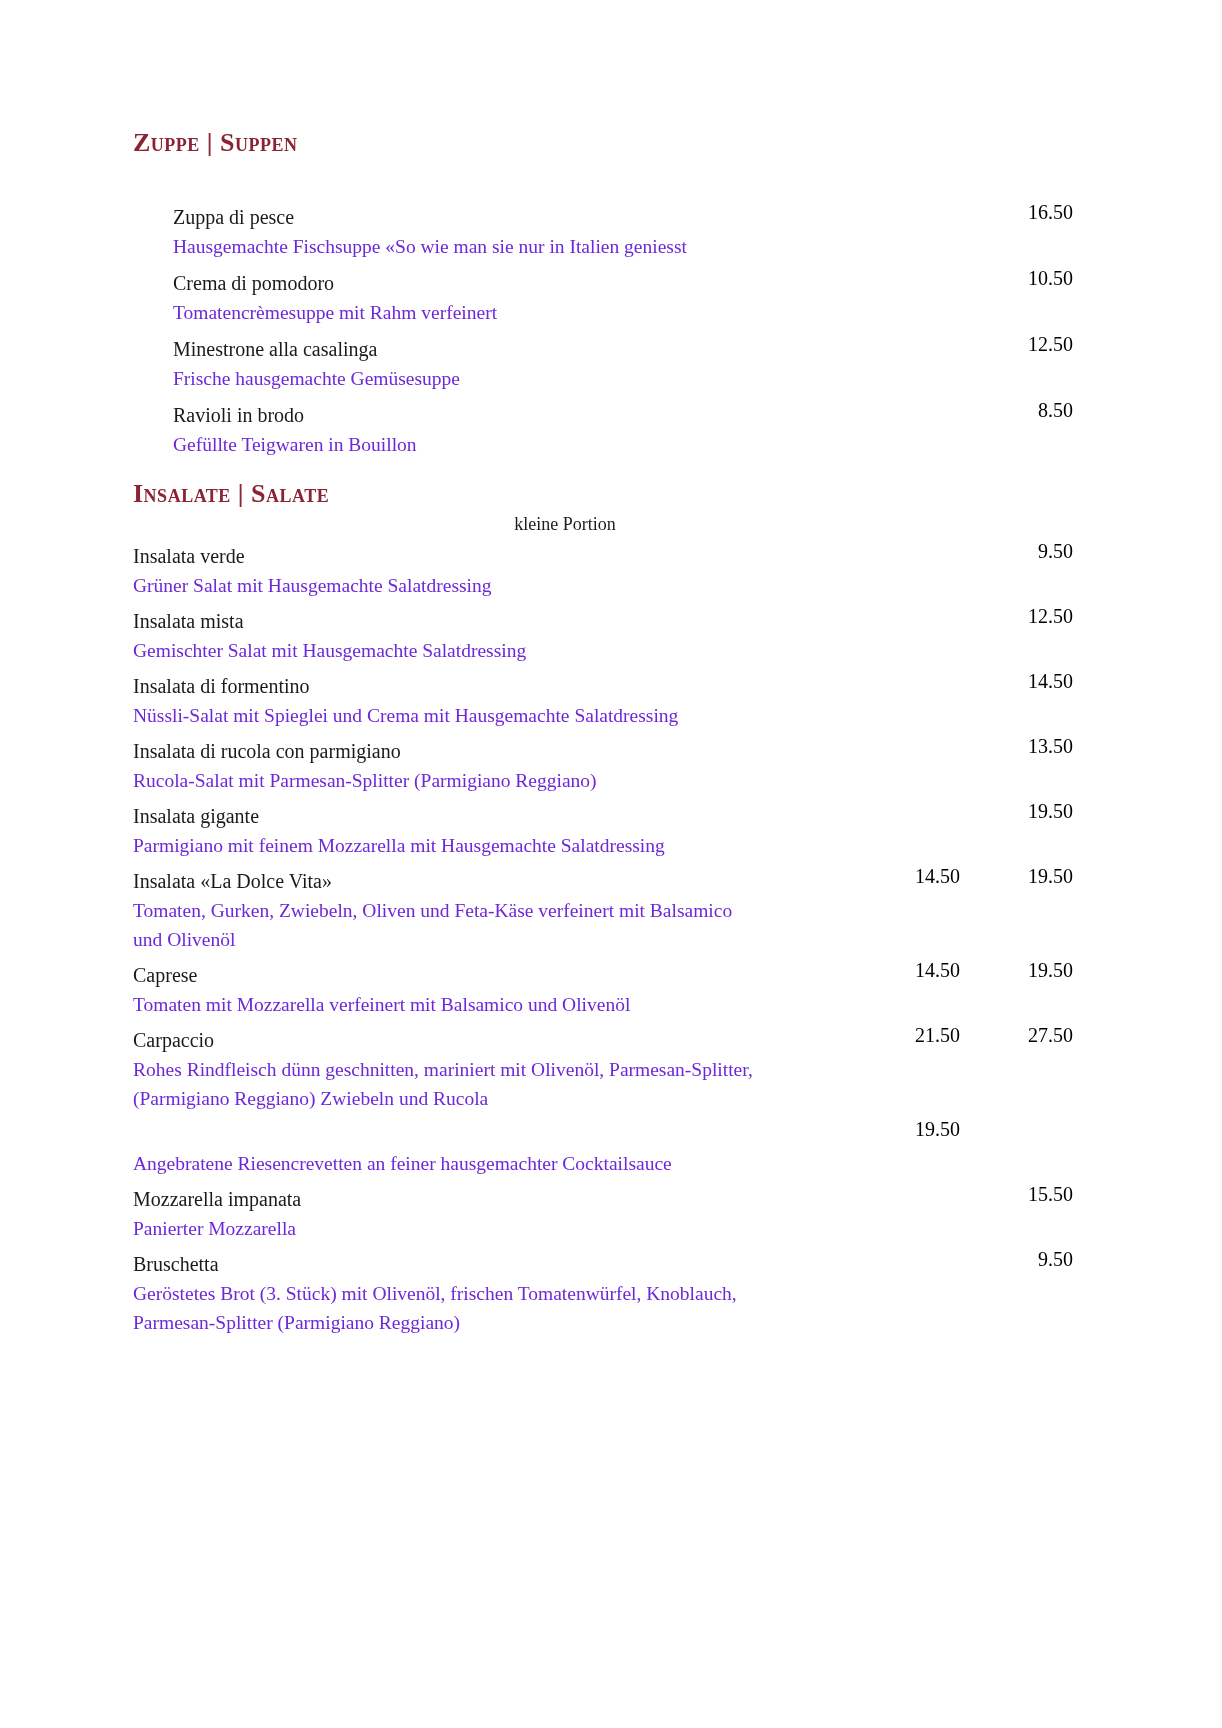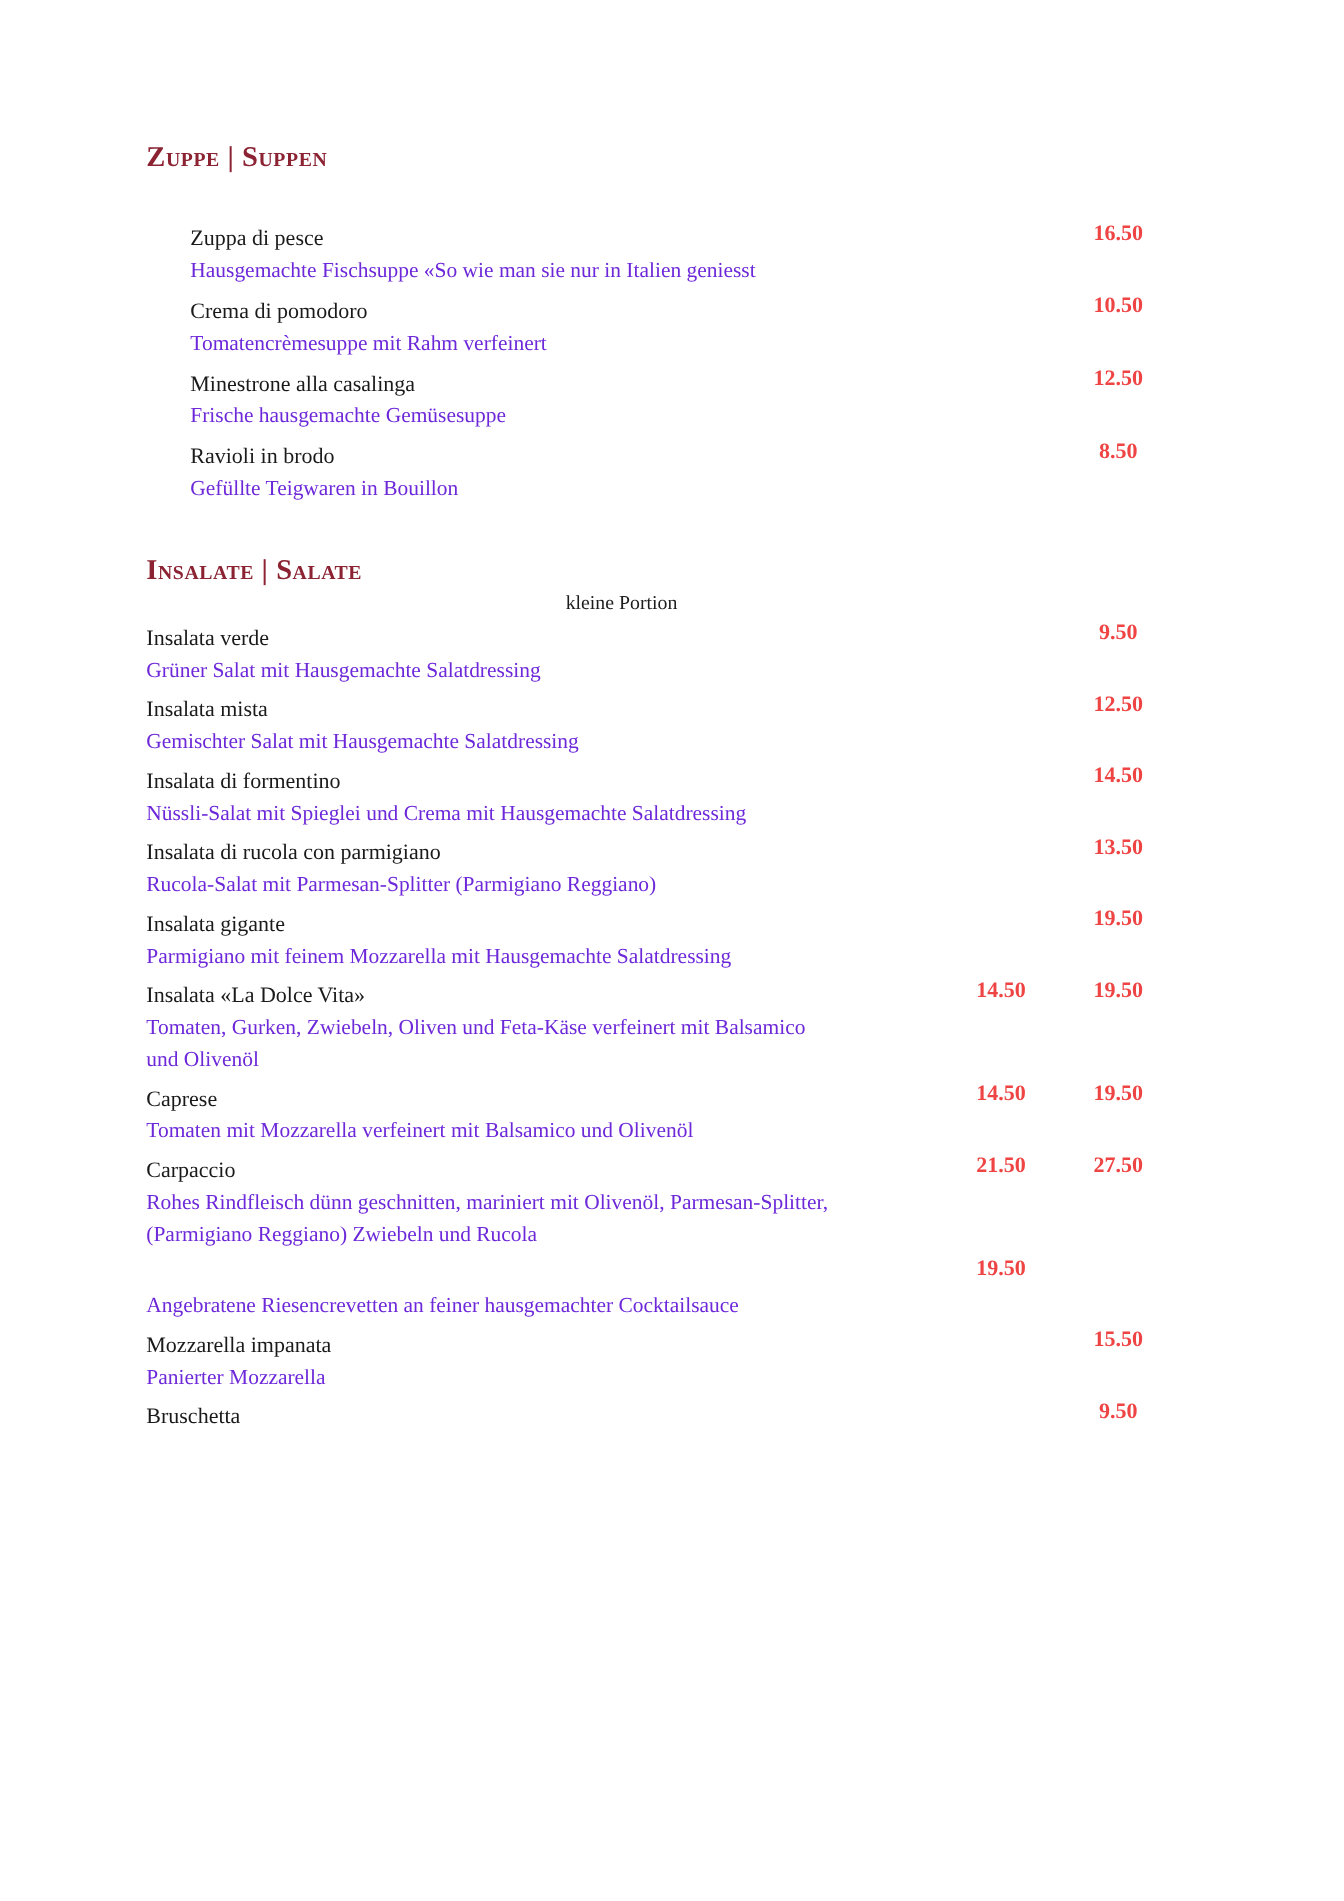--- a/index.html
+++ b/index.html
@@ -42,32 +42,31 @@
     align-items: baseline;
   }
   .item-name {
     font-size: 20px;
     line-height: 30px;
     color: #1a1a1a;
   }
   .price {
     font-size: 20px;
     line-height: 30px;
-    text-align: center;
-    color: #ef4444;
+    text-align: right;
+    color: #000000;
     transform: translateY(-5px);
-    font-weight: bold;
   }
   .item-desc {
     font-size: 19.5px;
     line-height: 29px;
     color: #6d28d9;
     max-width: 620px;
   }
-  .section.second { margin-top: 44px; }
+  .section.second { margin-top: 20px; }
   .section.first .item { margin-bottom: 7px; margin-left: 40px; }
 </style>
 </head>
 <body>
 
 <div class="page">
 
   <div class="section first">
     <h2 class="section-title">Zuppe | Suppen</h2>
 
@@ -200,16 +199,17 @@
       </div>
       <div class="item-desc">Panierter Mozzarella</div>
     </div>
 
     <div class="item">
       <div class="item-row">
         <span class="item-name">Bruschetta</span>
         <span class="price"></span>
         <span class="price">9.50</span>
       </div>
+      <div class="item-desc">Geröstetes Brot (3. Stück) mit Olivenöl, frischen Tomatenwürfel, Knoblauch, Parmesan-Splitter (Parmigiano Reggiano)</div>
     </div>
   </div>
 
 </div>
 
 </body></html>

